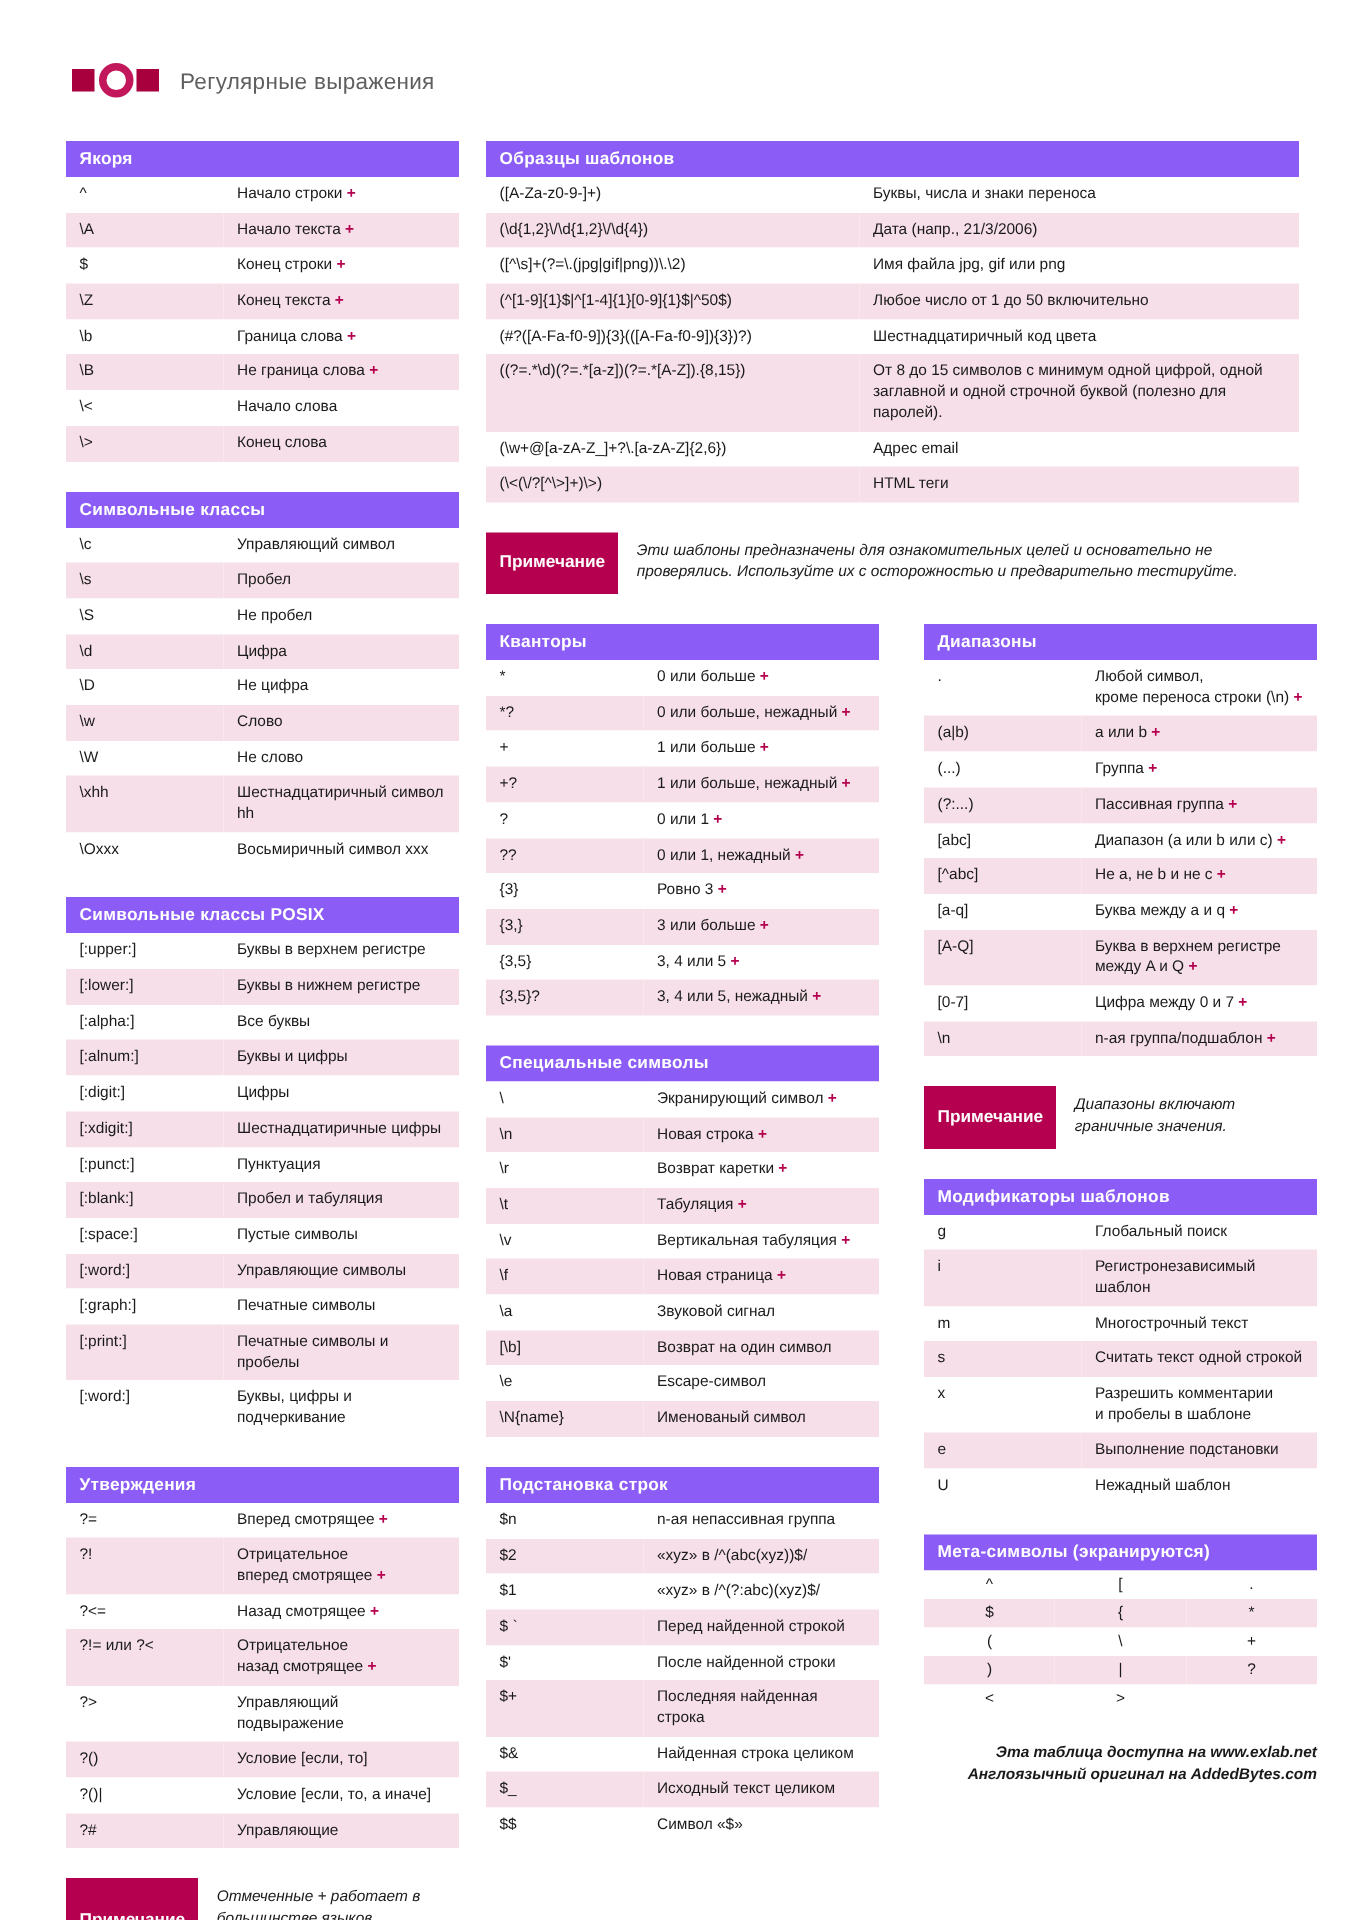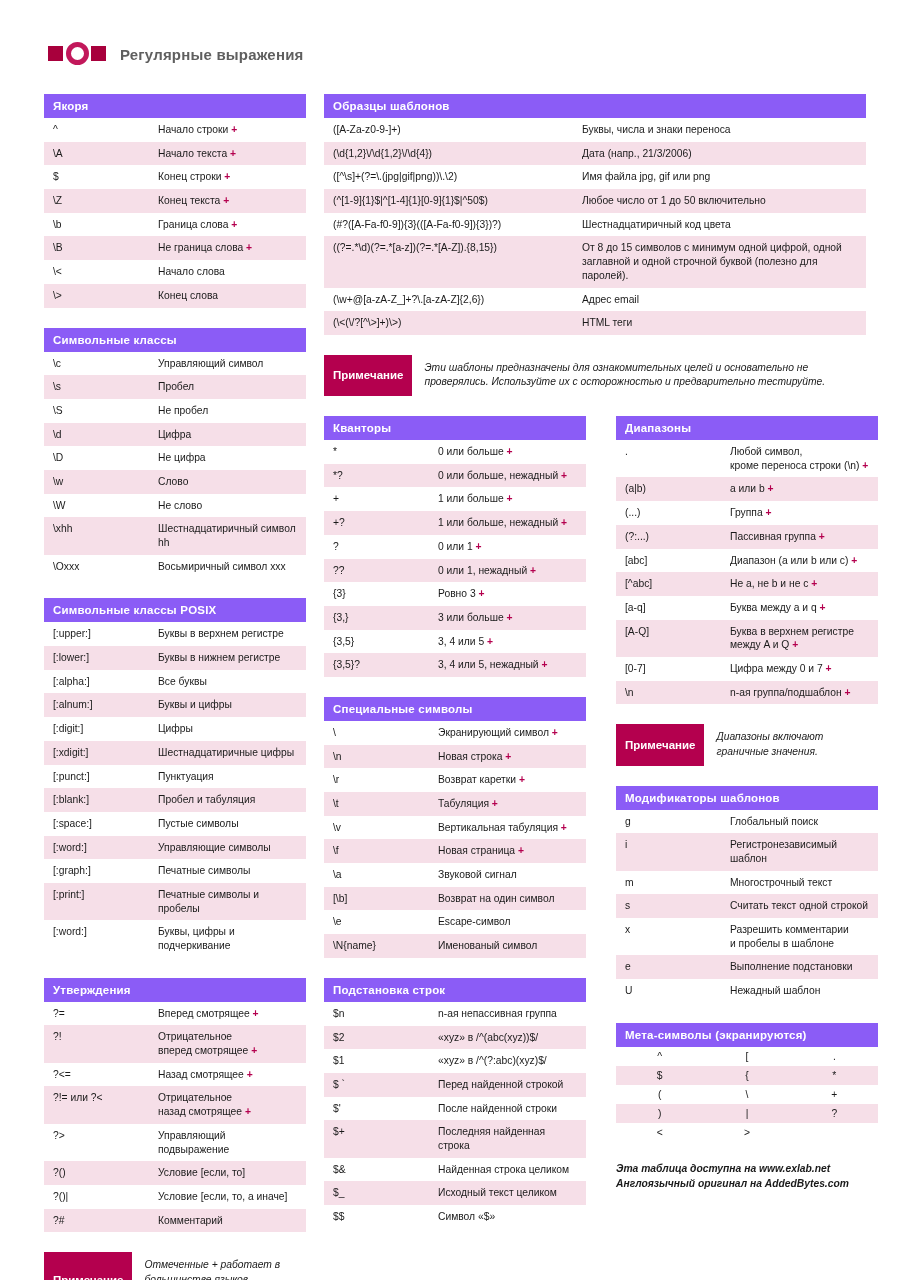--- a/index.html
+++ b/index.html
@@ -51,21 +51,21 @@
     top: 2px;
     width: 23px;
     height: 23px;
     border-radius: 50%;
     border: 5px solid #c2185b;
     box-sizing: border-box;
     background: #ffffff;
   }
   .header-title {
     font-size: 15px;
-    font-weight: bold;
+    font-weight: normal;
     color: #5f5f5f;
     letter-spacing: .2px;
   }
 
   
   .cols {
     display: flex;
     gap: 18px;
     align-items: flex-start;
   }
@@ -147,21 +147,21 @@
     font-family: "Liberation Sans", sans-serif;
   }
   .meta-grid div.odd { background: #ffffff; }
   .meta-grid div.even { background: #f6dfe8; }
 
   .footer-note {
     font-size: 10.3px;
     font-style: italic;
     font-weight: bold;
     line-height: 1.45;
-    text-align: left;
+    text-align: right;
     margin-top: 16px;
     color: #1a1a1a;
   }
 </style>
 </head>
 <body>
 
 <div class="page">
 
   <div class="header">
@@ -348,21 +348,21 @@
               <tr class="even">
                 <td class="key">?()</td>
                 <td>Условие [если, то]</td>
               </tr>
               <tr class="odd">
                 <td class="key">?()|</td>
                 <td>Условие [если, то, а иначе]</td>
               </tr>
               <tr class="even">
                 <td class="key">?#</td>
-                <td>Комментарий</td>
+                <td>Управляющие</td>
               </tr>
             </tbody>
           </table>
       </div>
 
       <div class="note">
         <div class="note-label">Примечание</div>
         <div class="note-body">Отмеченные + работает в большинстве языков программирования.</div>
       </div>
 

